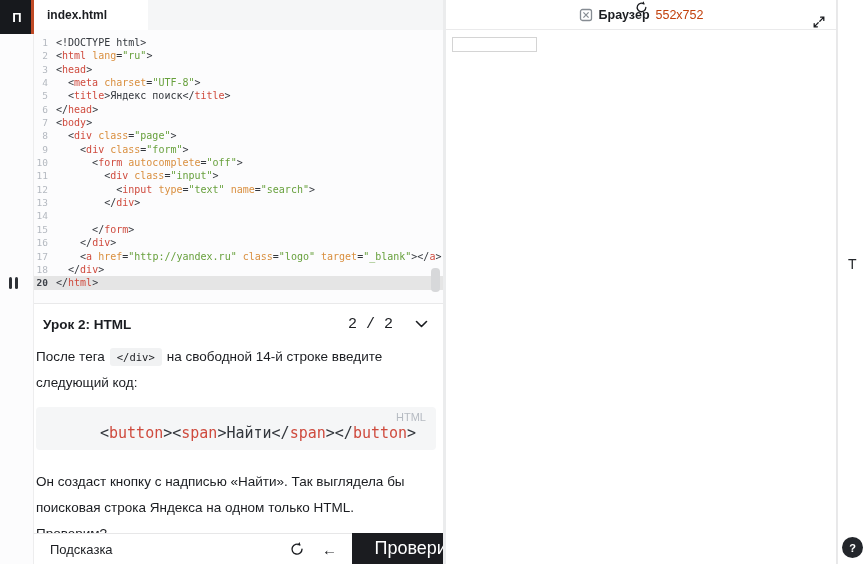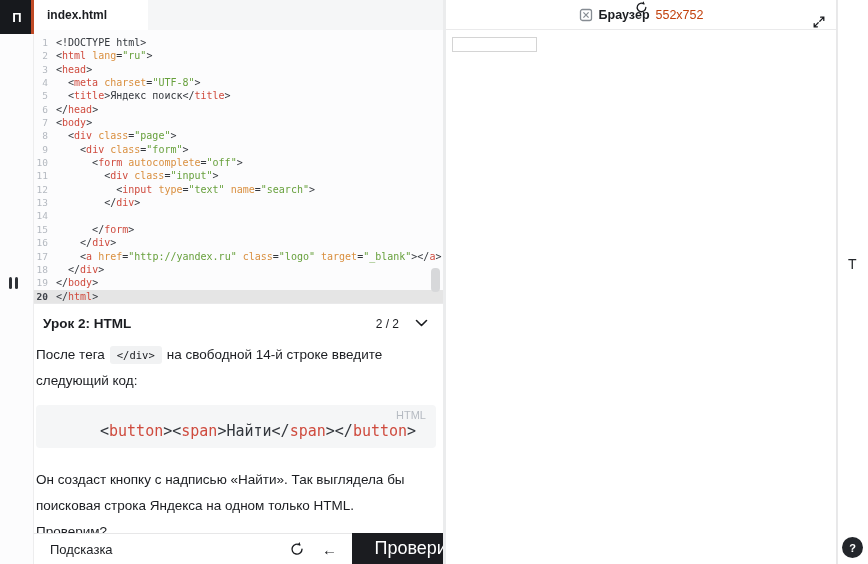--- a/index.html
+++ b/index.html
@@ -38,21 +38,21 @@
   .tk-t { color:var(--tag,#cf4b3e); }
   .tk-a { color:var(--attr,#d98f3f); }
   .tk-v { color:var(--val,#67a03c); }
   .scroll-thumb { position:absolute; right:3px; top:238px; width:9px; height:24px;
     background:#d7d8da; border-radius:4px; }
 
   
   .lesson { position:relative; }
   .lesson-head { display:flex; align-items:center; margin:12px 15px 0 9px; }
   .lesson-title { font-size:13.5px; font-weight:700; flex:1; }
-  .pager { font-size:12px; margin-right:16px; }
+  .pager { font-size:15px; margin-right:22px;font-family:Liberation Mono, monospace; }
   .chev-btn { cursor:pointer; display:flex; align-items:center; }
   .para { font-size:13.5px; line-height:26px; margin:11px 16px 0 2px; }
   .chip { font-family:"DejaVu Sans Mono", monospace; font-size:10.5px;
     background:#f1f2f3; border-radius:3px; padding:3px 7px; margin:0 5px; }
   .snippet { position:relative; margin:11px 7px 0 2px; background:#f5f6f7;
     border-radius:4px; height:43px; }
   .snippet-label { position:absolute; top:4px; right:10px; font-size:11px; color:#b6bbc2; }
   .snippet-code { position:absolute; left:24px; top:17px;
     font-family:"DejaVu Sans Mono", monospace; font-size:15px; white-space:pre;margin-left:40px; }
   .para2 { margin-top:19px; }
@@ -184,24 +184,20 @@
             <span class="lc"><span class="tk-p">    &lt;/</span><span class="tk-t">div</span><span class="tk-p">&gt;</span></span>
           </div>
           <div class="code-line">
             <span class="ln">17</span>
             <span class="lc"><span class="tk-p">    &lt;</span><span class="tk-t">a</span><span class="tk-p"> </span><span class="tk-a">href</span><span class="tk-p">=</span><span class="tk-v">"http://yandex.ru"</span><span class="tk-p"> </span><span class="tk-a">class</span><span class="tk-p">=</span><span class="tk-v">"logo"</span><span class="tk-p"> </span><span class="tk-a">target</span><span class="tk-p">=</span><span class="tk-v">"_blank"</span><span class="tk-p">&gt;&lt;/</span><span class="tk-t">a</span><span class="tk-p">&gt;</span></span>
           </div>
           <div class="code-line">
             <span class="ln">18</span>
             <span class="lc"><span class="tk-p">  &lt;/</span><span class="tk-t">div</span><span class="tk-p">&gt;</span></span>
           </div>
-          <div class="code-line">
-            <span class="ln">19</span>
-            <span class="lc"><span class="tk-p">&lt;/</span><span class="tk-t">body</span><span class="tk-p">&gt;</span></span>
-          </div>
           <div class="code-line active">
             <span class="ln">20</span>
             <span class="lc"><span class="tk-p">&lt;/</span><span class="tk-t">html</span><span class="tk-p">&gt;</span></span>
           </div>
         </div>
       <div class="scroll-thumb"></div>
     </div>
 
     <div class="lesson">
       <div class="lesson-head">

